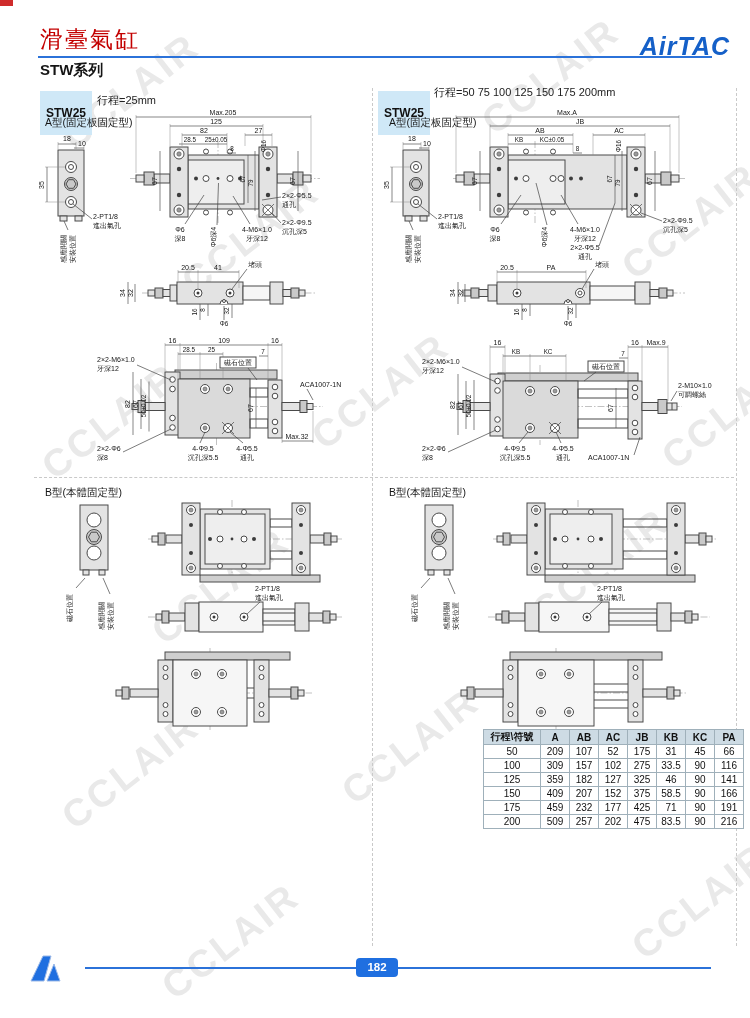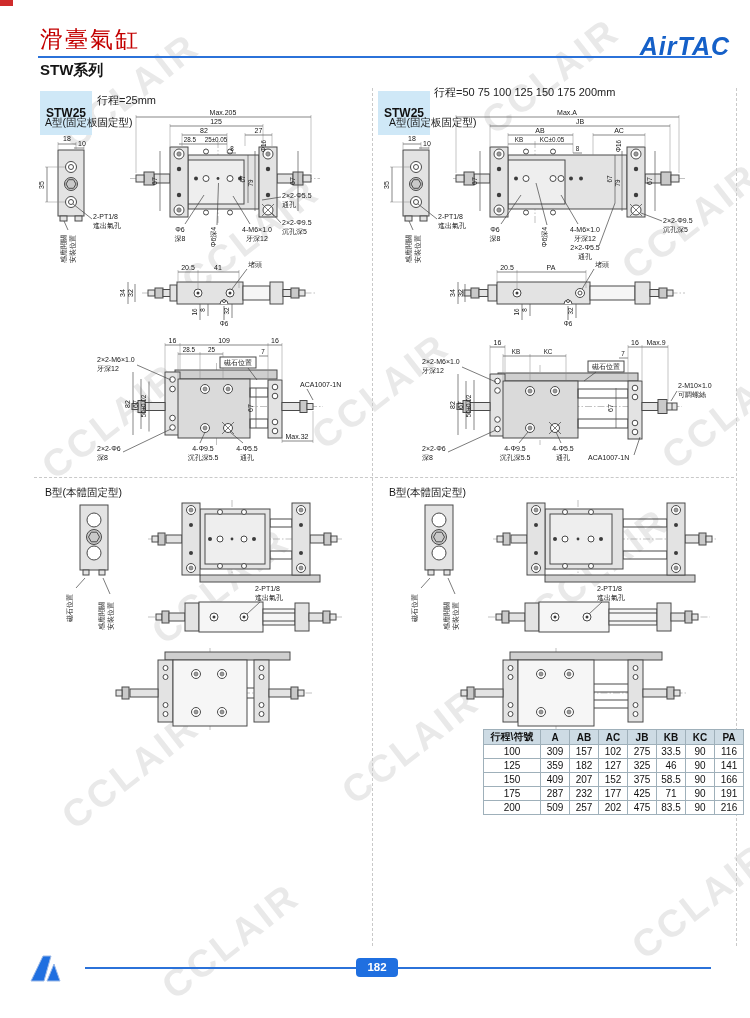--- a/index.html
+++ b/index.html
@@ -792,20 +792,30 @@
             <th>AB</th>
             <th>AC</th>
             <th>JB</th>
             <th>KB</th>
             <th>KC</th>
             <th>PA</th>
           </tr>
         </thead>
         <tbody>
           <tr>
+            <td>50</td>
+            <td>209</td>
+            <td>107</td>
+            <td>52</td>
+            <td>175</td>
+            <td>31</td>
+            <td>45</td>
+            <td>66</td>
+          </tr>
+          <tr>
             <td>100</td>
             <td>309</td>
             <td>157</td>
             <td>102</td>
             <td>275</td>
             <td>33.5</td>
             <td>90</td>
             <td>116</td>
           </tr>
           <tr>
@@ -823,21 +833,21 @@
             <td>409</td>
             <td>207</td>
             <td>152</td>
             <td>375</td>
             <td>58.5</td>
             <td>90</td>
             <td>166</td>
           </tr>
           <tr>
             <td>175</td>
-            <td>287</td>
+            <td>459</td>
             <td>232</td>
             <td>177</td>
             <td>425</td>
             <td>71</td>
             <td>90</td>
             <td>191</td>
           </tr>
           <tr>
             <td>200</td>
             <td>509</td>

